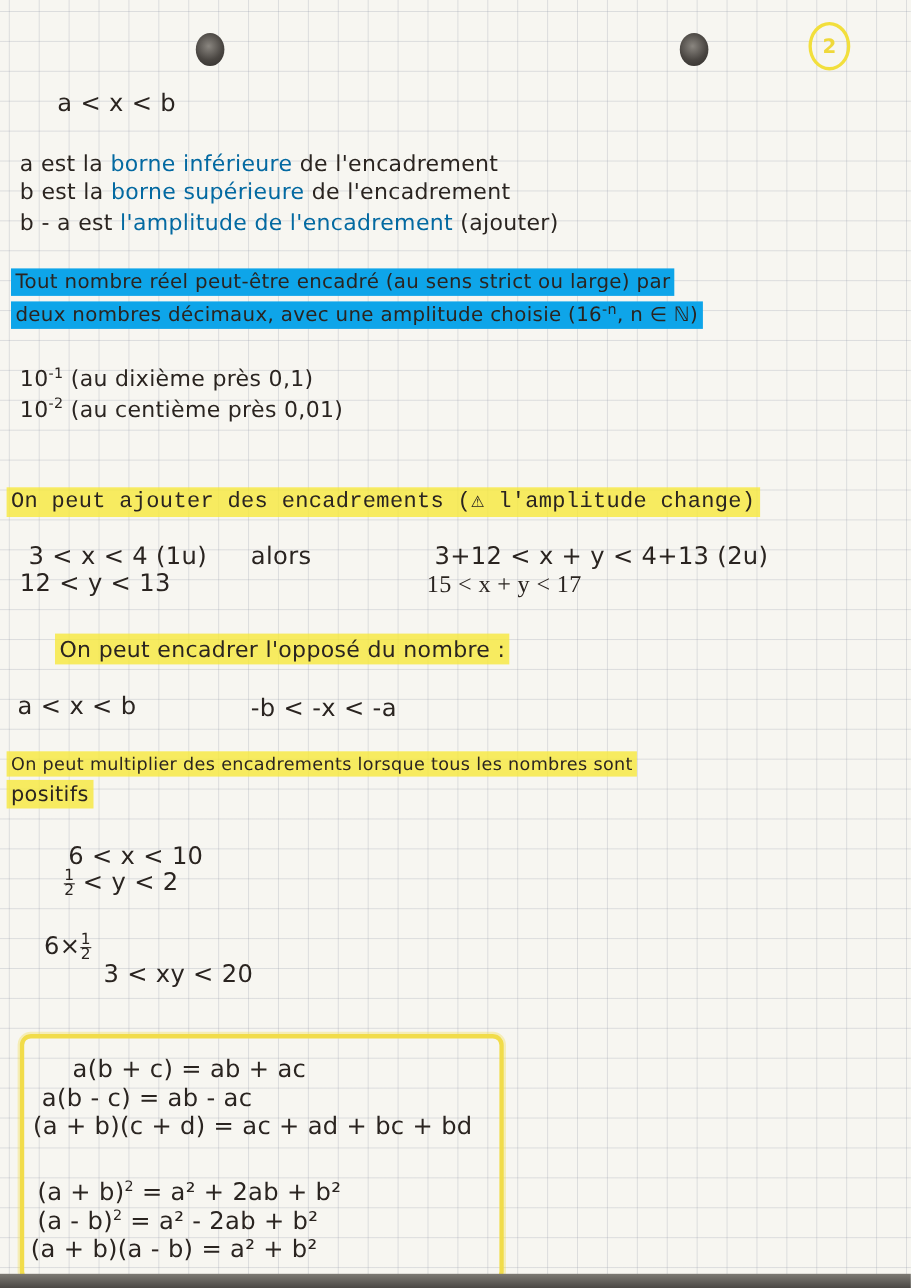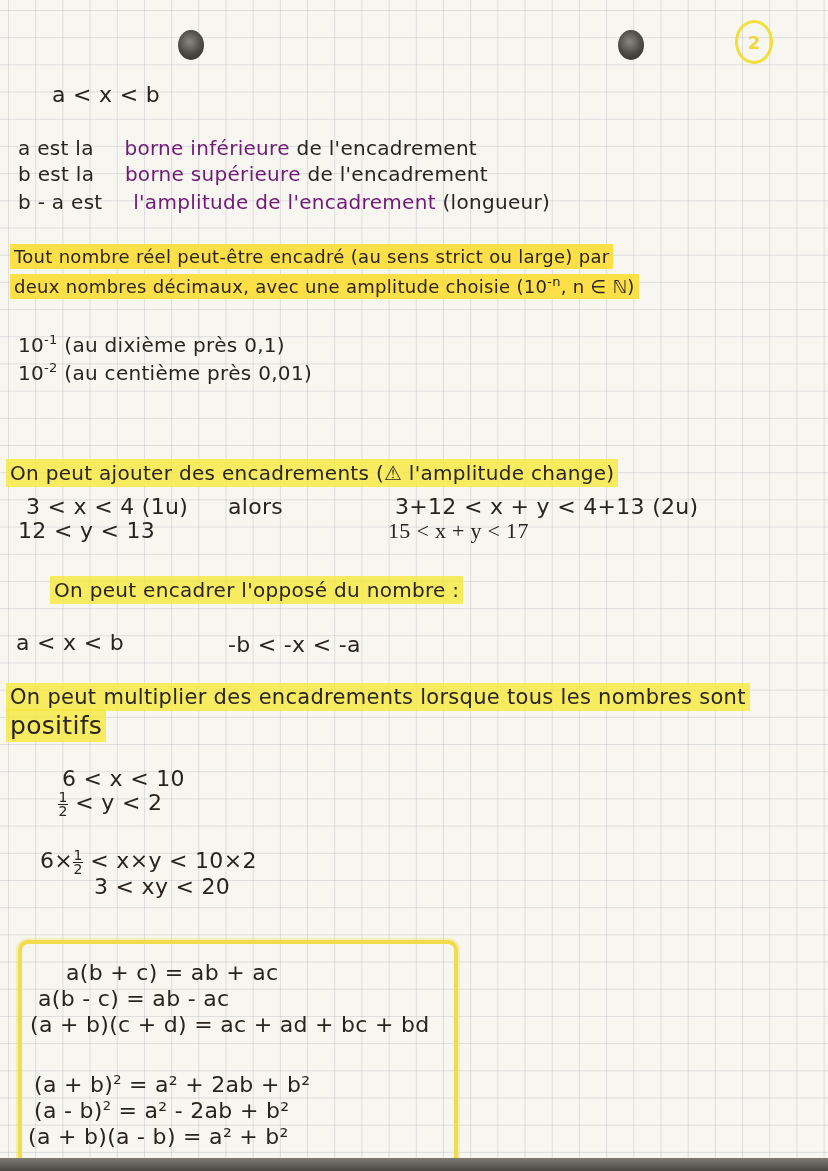--- a/index.html
+++ b/index.html
@@ -18,23 +18,23 @@
     position: absolute; width: 26px; height: 30px; border-radius: 50%;
     background: radial-gradient(circle at 45% 40%, #8a8680 0%, #4a4642 55%, #2e2b28 100%);
   }
   .page-num {
     position: absolute; left: 735px; top: 20px; width: 32px; height: 38px;
     border: 3px solid #f2df3c; border-radius: 50%;
     color: #efd83a; font-size: 18px; font-weight: bold;
     display: flex; align-items: center; justify-content: center;
   }
   .line { position: absolute; white-space: nowrap; font-size: 20px; letter-spacing: 0.3px; }
-  .hl { background: #fde047; padding: 2px 4px; }
+  .hl { background: #0ea5e9; padding: 2px 4px; }
   .hl-soft { background: rgba(246,232,60,0.8); padding: 2px 4px; }
-  .faint { color: #701a75; margin-left: 24px; }
+  .faint { color: #0369a1; }
   .math { font-size: 22px; }
   sup { font-size: 13px; }
   .frac { display: inline-flex; flex-direction: column; align-items: center; font-size: 14px; line-height: 13px; vertical-align: middle; }
   .frac .bar { border-top: 1.5px solid #2a2420; width: 10px; }
   .box {
     position: absolute; left: 18px; top: 940px; width: 432px; height: 218px;
     border: 4px solid #f1dc4a; border-radius: 10px;
     box-shadow: 0 0 0 2px rgba(241,220,74,0.35);
   }
   .bottom-edge {
@@ -57,77 +57,76 @@
   <span>de l'encadrement</span>
 </div>
 <div class="line" style="left:18px; top:162px;">
   <span>b est la</span>
   <span class="faint">borne supérieure</span>
   <span>de l'encadrement</span>
 </div>
 <div class="line" style="left:18px; top:190px;">
   <span>b - a est</span>
   <span class="faint">l'amplitude de l'encadrement</span>
-  <span>(longueur)</span>
+  <span>(ajouter)</span>
 </div>
 
 <div class="line" style="left:10px; top:246px; font-size:18px;">
   <span class="hl">Tout nombre réel peut-être encadré (au sens strict ou large) par</span>
 </div>
 <div class="line" style="left:10px; top:274px; font-size:18px;">
-  <span class="hl"><span>deux nombres décimaux, avec une amplitude choisie (10</span><sup>-n</sup><span>, n ∈ ℕ)</span></span>
+  <span class="hl"><span>deux nombres décimaux, avec une amplitude choisie (16</span><sup>-n</sup><span>, n ∈ ℕ)</span></span>
 </div>
 
 <div class="line" style="left:18px; top:332px;">
   <span>10</span><sup>-1</sup>
   <span>(au dixième près 0,1)</span>
 </div>
 <div class="line" style="left:18px; top:360px;">
   <span>10</span><sup>-2</sup>
   <span>(au centième près 0,01)</span>
 </div>
 
-<div class="line" style="left:6px; top:461px;">
+<div class="line" style="left:6px; top:442px;font-family:Liberation Mono, monospace;">
   <span class="hl-soft">On peut ajouter des encadrements (⚠ l'amplitude change)</span>
 </div>
 <div class="line math" style="left:26px; top:494px;text-align:right;">3 &lt; x &lt; 4  (1u)</div>
 <div class="line math" style="left:228px; top:494px;">alors</div>
 <div class="line math" style="left:395px; top:494px;">3+12 &lt; x + y &lt; 4+13  (2u)</div>
 <div class="line math" style="left:18px; top:518px;">12 &lt; y &lt; 13</div>
 <div class="line math" style="left:388px; top:518px;font-family:Liberation Serif, serif;">15 &lt; x + y &lt; 17</div>
 
 <div class="line" style="left:6px; top:578px;padding-left:44px;">
   <span class="hl-soft">On peut encadrer l'opposé du nombre :</span>
 </div>
 <div class="line math" style="left:16px; top:630px;">a &lt; x &lt; b</div>
 <div class="line math" style="left:228px; top:632px;">-b &lt; -x &lt; -a</div>
 
-<div class="line" style="left:6px; top:685px; font-size:21px;">
+<div class="line" style="left:6px; top:685px; font-size:16px;">
   <span class="hl-soft">On peut multiplier des encadrements lorsque tous les nombres sont</span>
 </div>
-<div class="line" style="left:6px; top:711px; font-size:25px;">
+<div class="line" style="left:6px; top:711px; font-size:19px;">
   <span class="hl-soft">positifs</span>
 </div>
 
 <div class="line math" style="left:62px; top:766px;">6 &lt; x &lt; 10</div>
 <div class="line math" style="left:58px; top:790px;">
   <span class="frac">
       <span>1</span>
       <span class="bar"></span>
       <span>2</span>
     </span>
   <span>&lt; y &lt; 2</span>
 </div>
 <div class="line math" style="left:40px; top:848px;">
   <span>6×</span><span class="frac">
       <span>1</span>
       <span class="bar"></span>
       <span>2</span>
     </span>
-  <span>&lt; x×y &lt; 10×2</span>
 </div>
 <div class="line math" style="left:94px; top:874px;">3 &lt; xy &lt; 20</div>
 
 <div class="box"></div>
 <div class="line math" style="left:38px; top:960px;margin-left:28px;">a(b + c) = ab + ac</div>
 <div class="line math" style="left:38px; top:986px;">a(b - c) = ab - ac</div>
 <div class="line math" style="left:30px; top:1012px;">(a + b)(c + d) = ac + ad + bc + bd</div>
 
 <div class="line math" style="left:34px; top:1072px;">
   <span>(a + b)</span><sup>2</sup>

